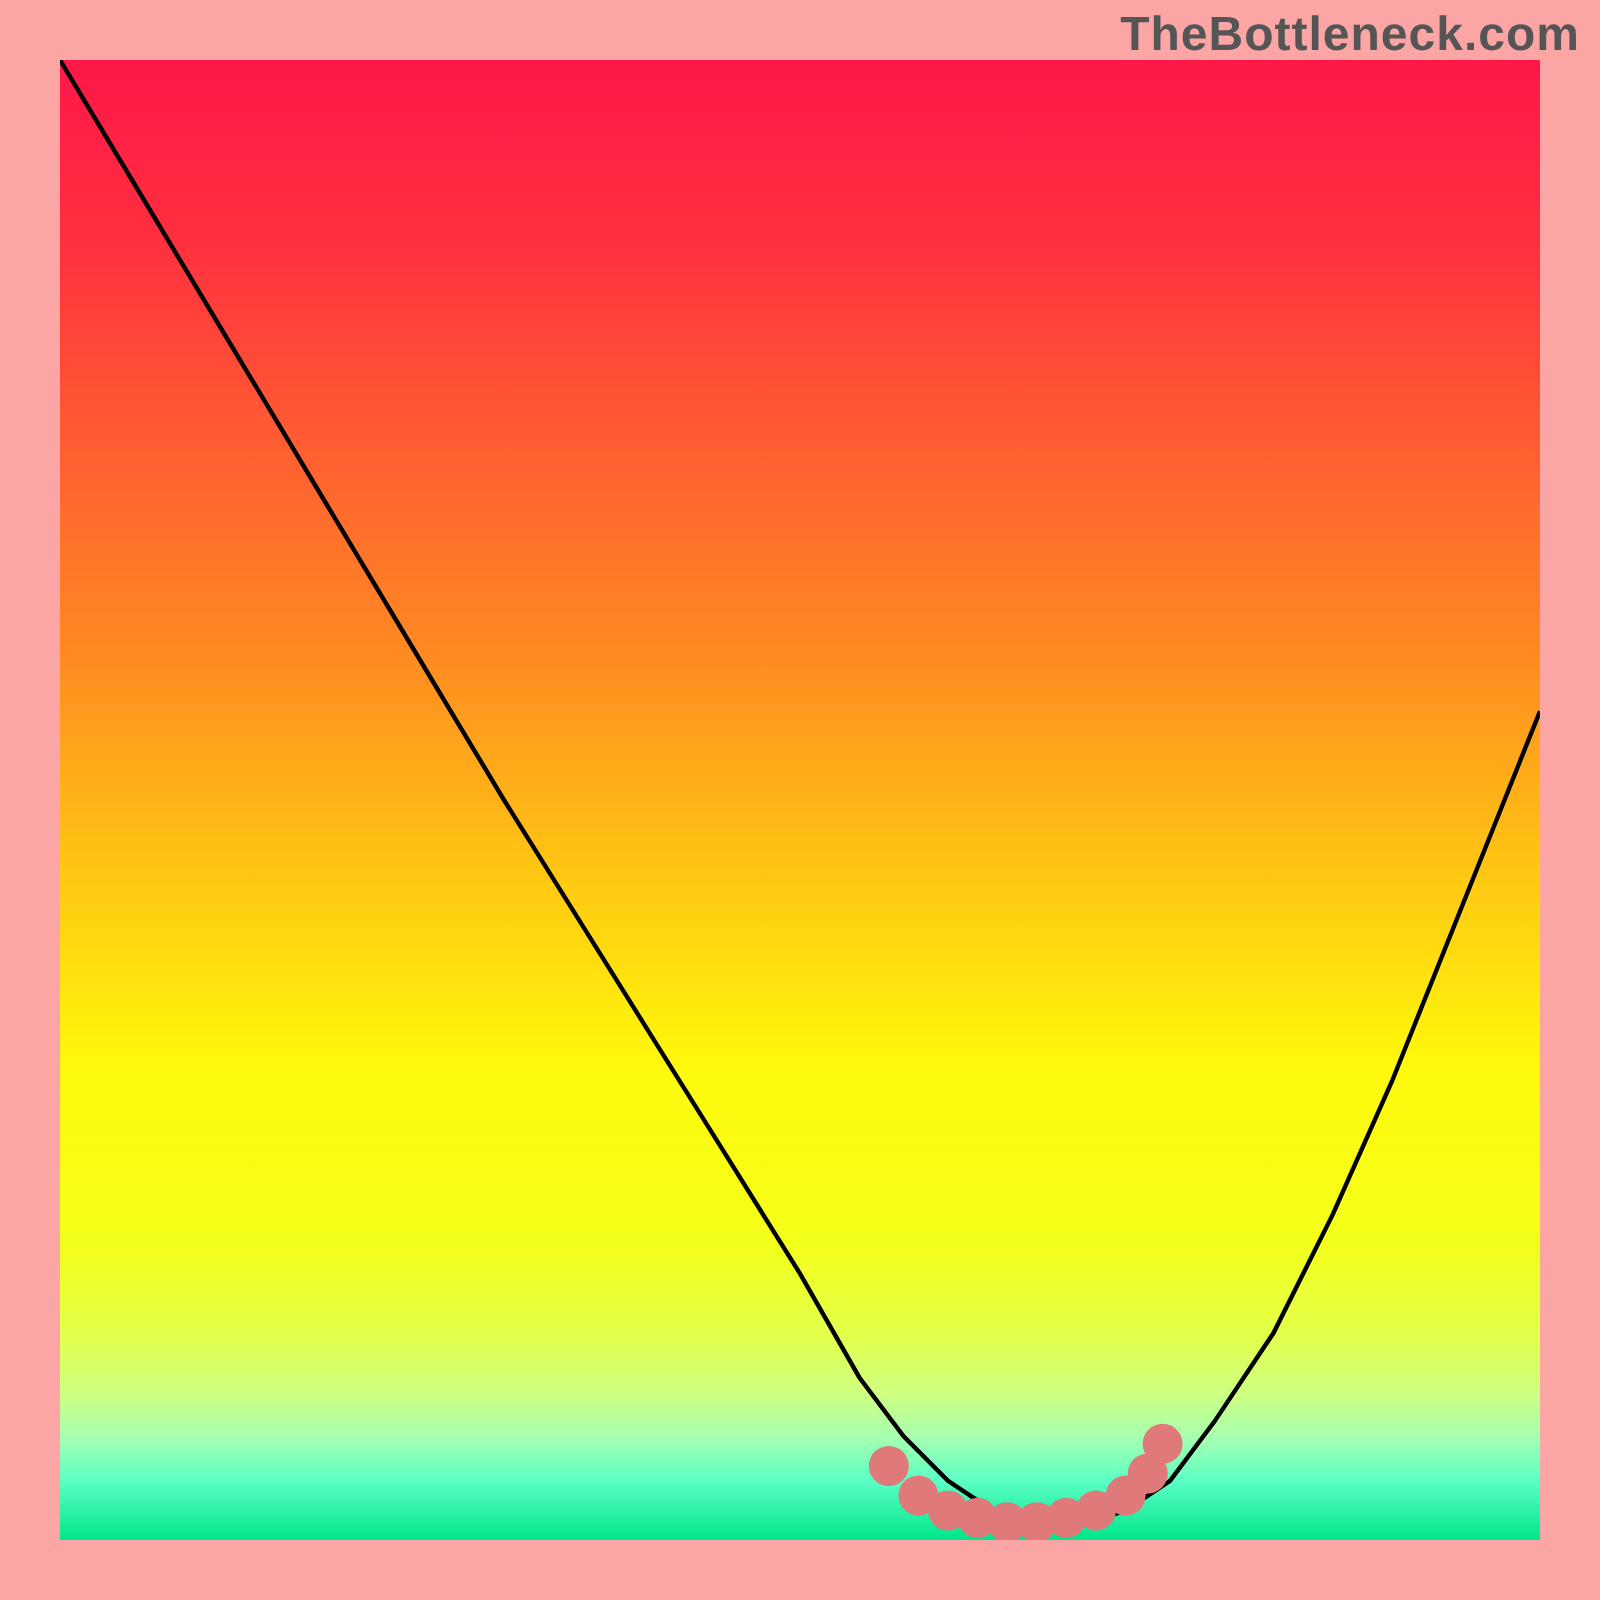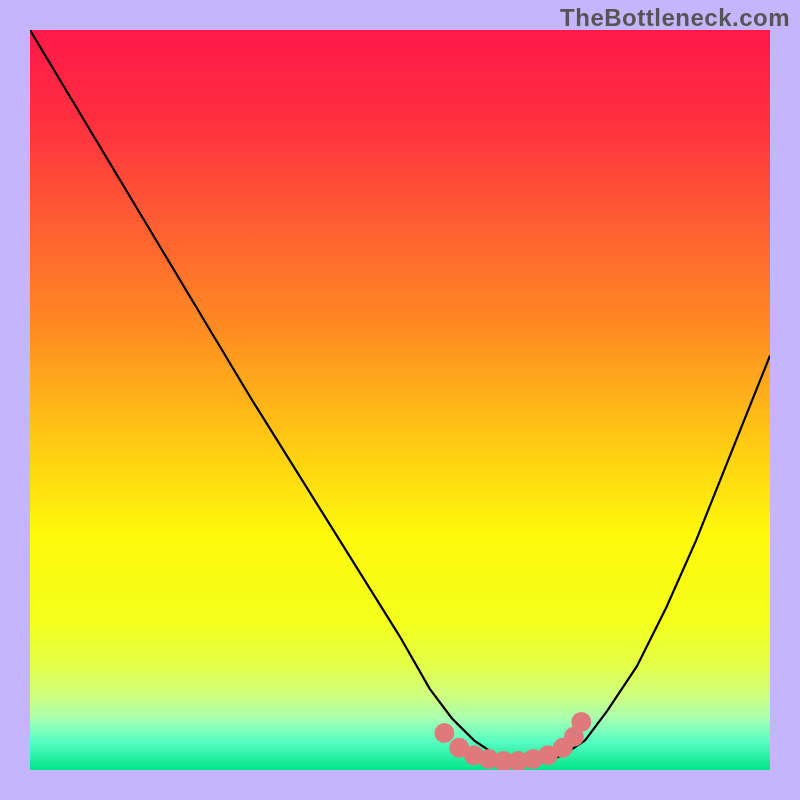--- a/index.html
+++ b/index.html
@@ -1,21 +1,21 @@
 <!DOCTYPE html>
 <html><head>
 <meta charset="utf-8">
 <style>
   * { margin: 0; padding: 0; box-sizing: border-box; }
   html, body { width: 800px; height: 800px; overflow: hidden; background: #000; }
   .chart-container {
     position: relative;
     width: 800px;
     height: 800px;
-    background: #c4b5fd;
+    background: #fca5a5;
   }
   .watermark {
     position: absolute;
     top: 4px;
     right: 10px;
     font-family: Arial, Helvetica, sans-serif;
     font-size: 24px;
     font-weight: 600;
     color: #555;
     letter-spacing: 0.5px;

